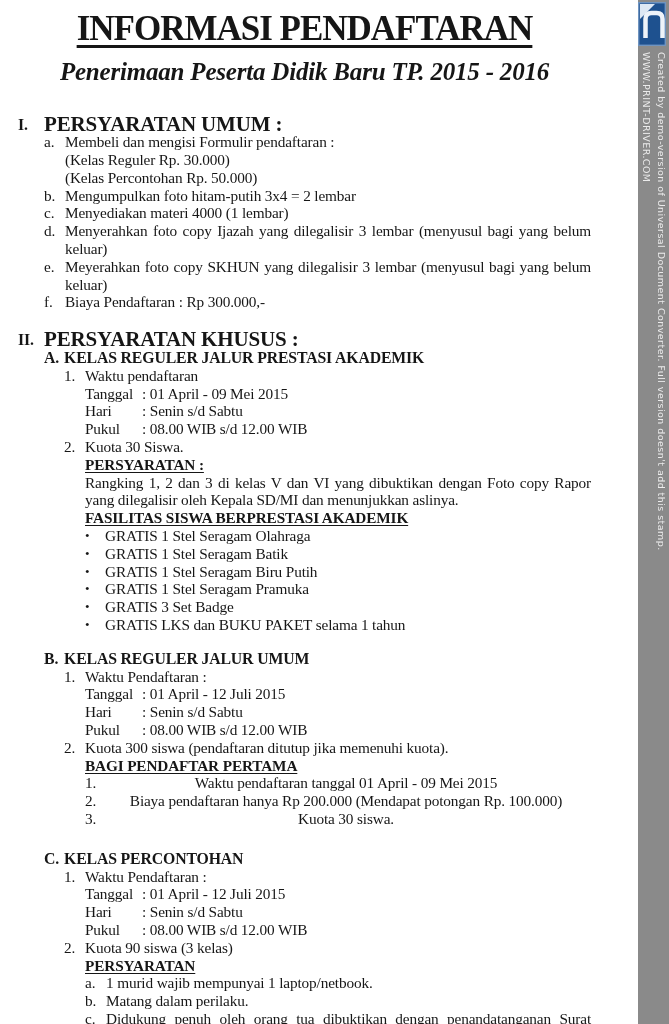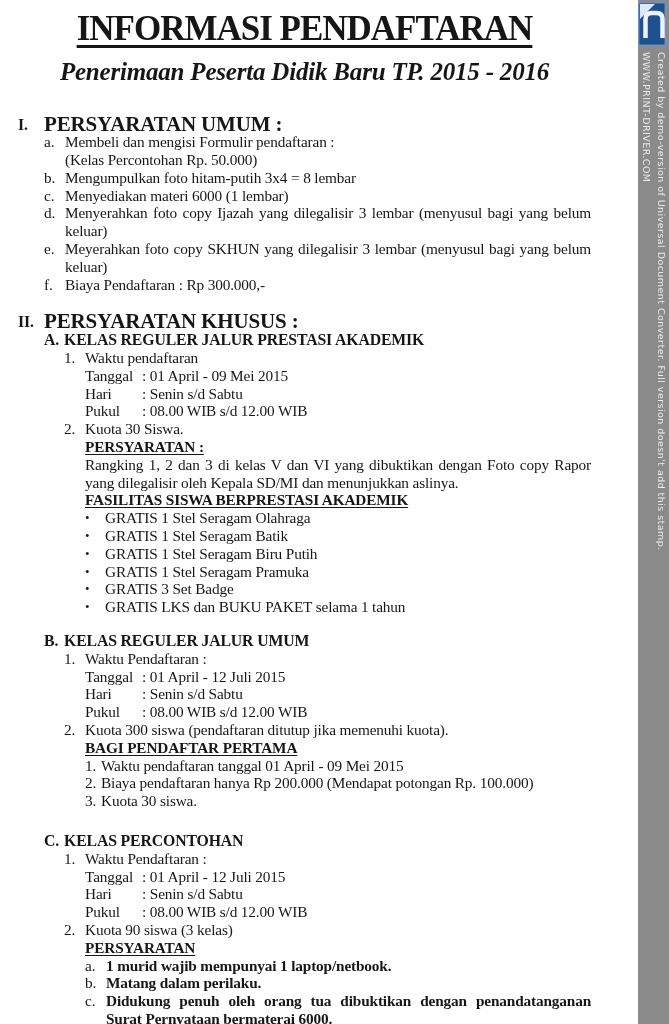--- a/index.html
+++ b/index.html
@@ -60,25 +60,25 @@
   .sched-value { flex:1; }
 
   .subhead { font-weight:bold; text-decoration:underline; text-underline-offset:2px; }
 
   .bullet-row { display:flex; }
   .bullet-glyph { width:20px; flex:0 0 20px; font-size:13px; line-height:17.8px; }
   .bullet-text { flex:1; }
 
   .promo-row { display:flex; }
   .promo-num { width:16px; flex:0 0 16px; }
-  .promo-text { flex:1; }
+  .promo-text { flex:1;text-align:center; }
 
   .req-row { display:flex; }
   .req-label { width:21px; flex:0 0 21px; }
-  .req-text { flex:1; min-width:0;font-weight:bold; }
+  .req-text { flex:1; min-width:0; }
 
   
   .stamp {
     position:absolute; top:0; right:0;
     width:31px; height:1024px;
     background:#8a8a8a;
   }
   .udc-logo {
     position:absolute; top:2px; right:3px;
     width:28px; height:44px; display:block;
@@ -109,29 +109,33 @@
       <div class="roman">I.</div>
       <div class="sec-body">
         <div class="sec-heading">PERSYARATAN UMUM :</div>
 
         <div class="li-row">
           <div class="li-label">a.</div>
           <div class="li-text">Membeli dan mengisi Formulir pendaftaran :</div>
         </div>
         <div class="li-row">
           <div class="li-label"></div>
+          <div class="li-text">(Kelas Reguler Rp. 30.000)</div>
+        </div>
+        <div class="li-row">
+          <div class="li-label"></div>
           <div class="li-text">(Kelas Percontohan Rp. 50.000)</div>
         </div>
         <div class="li-row">
           <div class="li-label">b.</div>
-          <div class="li-text">Mengumpulkan foto hitam-putih 3x4 = 8 lembar</div>
+          <div class="li-text">Mengumpulkan foto hitam-putih 3x4 = 2 lembar</div>
         </div>
         <div class="li-row">
           <div class="li-label">c.</div>
-          <div class="li-text">Menyediakan materi 6000 (1 lembar)</div>
+          <div class="li-text">Menyediakan materi 4000 (1 lembar)</div>
         </div>
         <div class="li-row">
           <div class="li-label">d.</div>
           <div class="li-text just">Menyerahkan foto copy Ijazah yang dilegalisir 3 lembar (menyusul bagi yang belum keluar)</div>
         </div>
         <div class="li-row">
           <div class="li-label">e.</div>
           <div class="li-text just">Meyerahkan foto copy SKHUN yang dilegalisir 3 lembar (menyusul bagi yang belum keluar)</div>
         </div>
         <div class="li-row">

